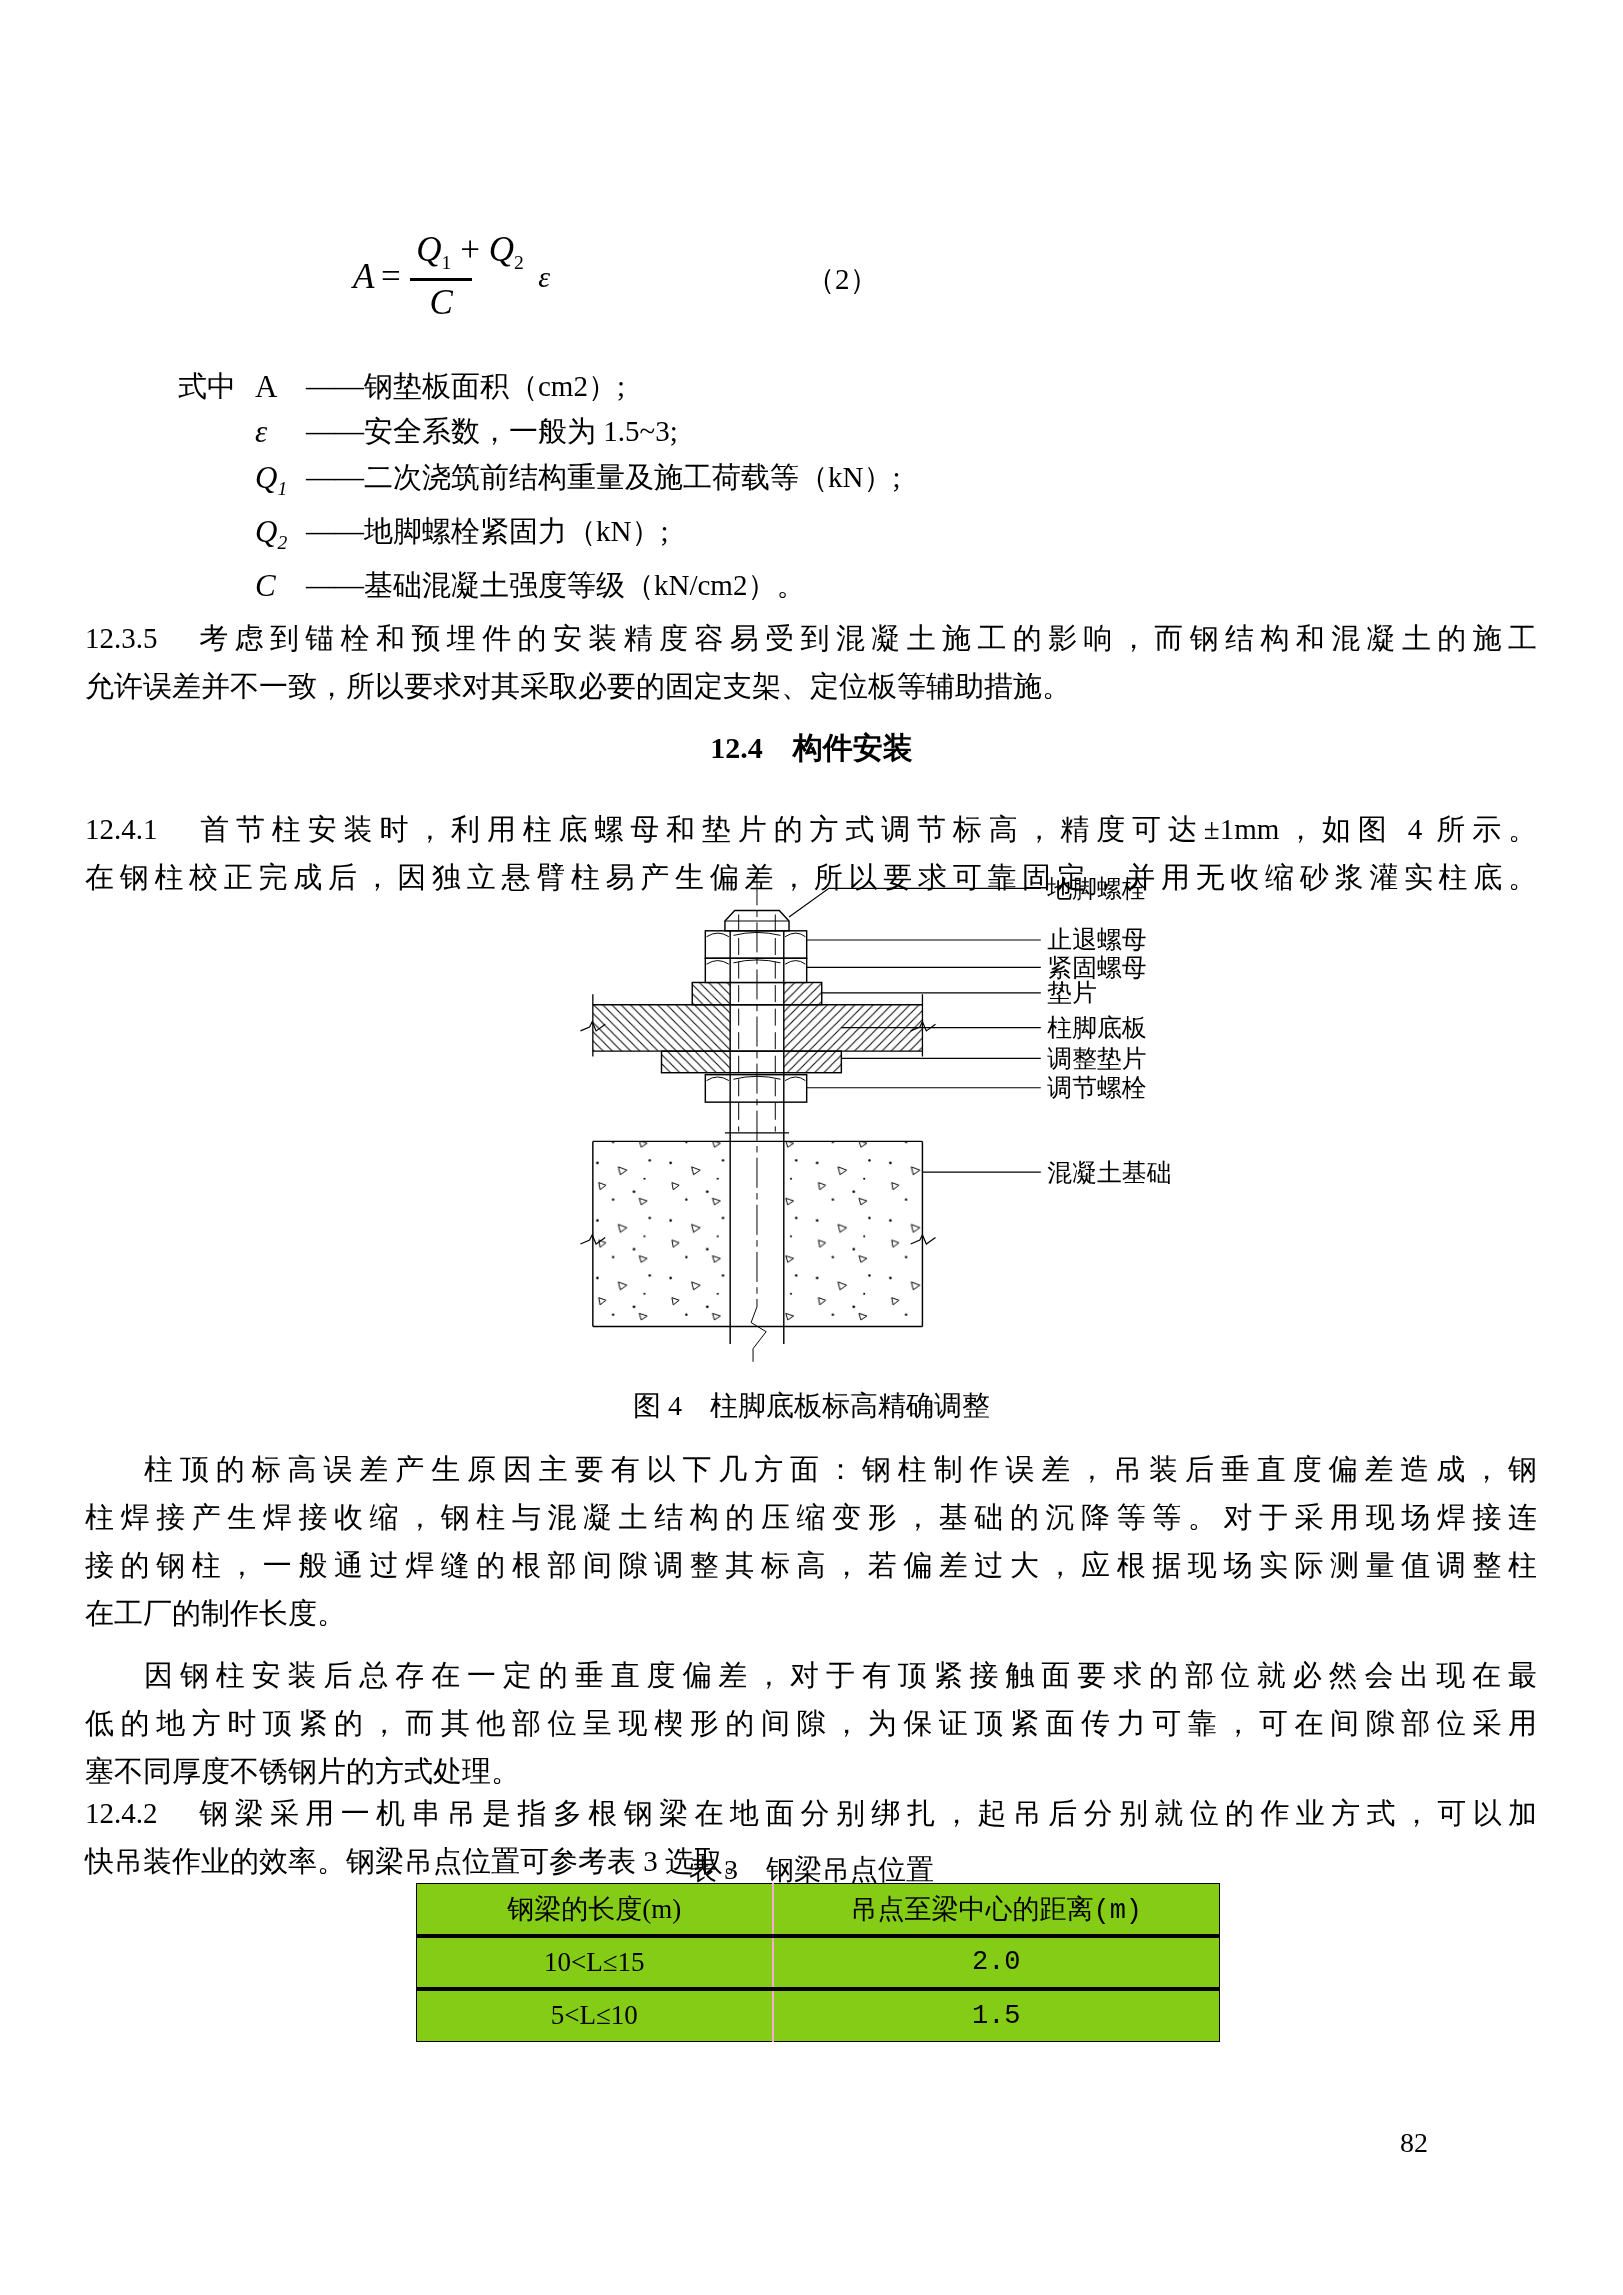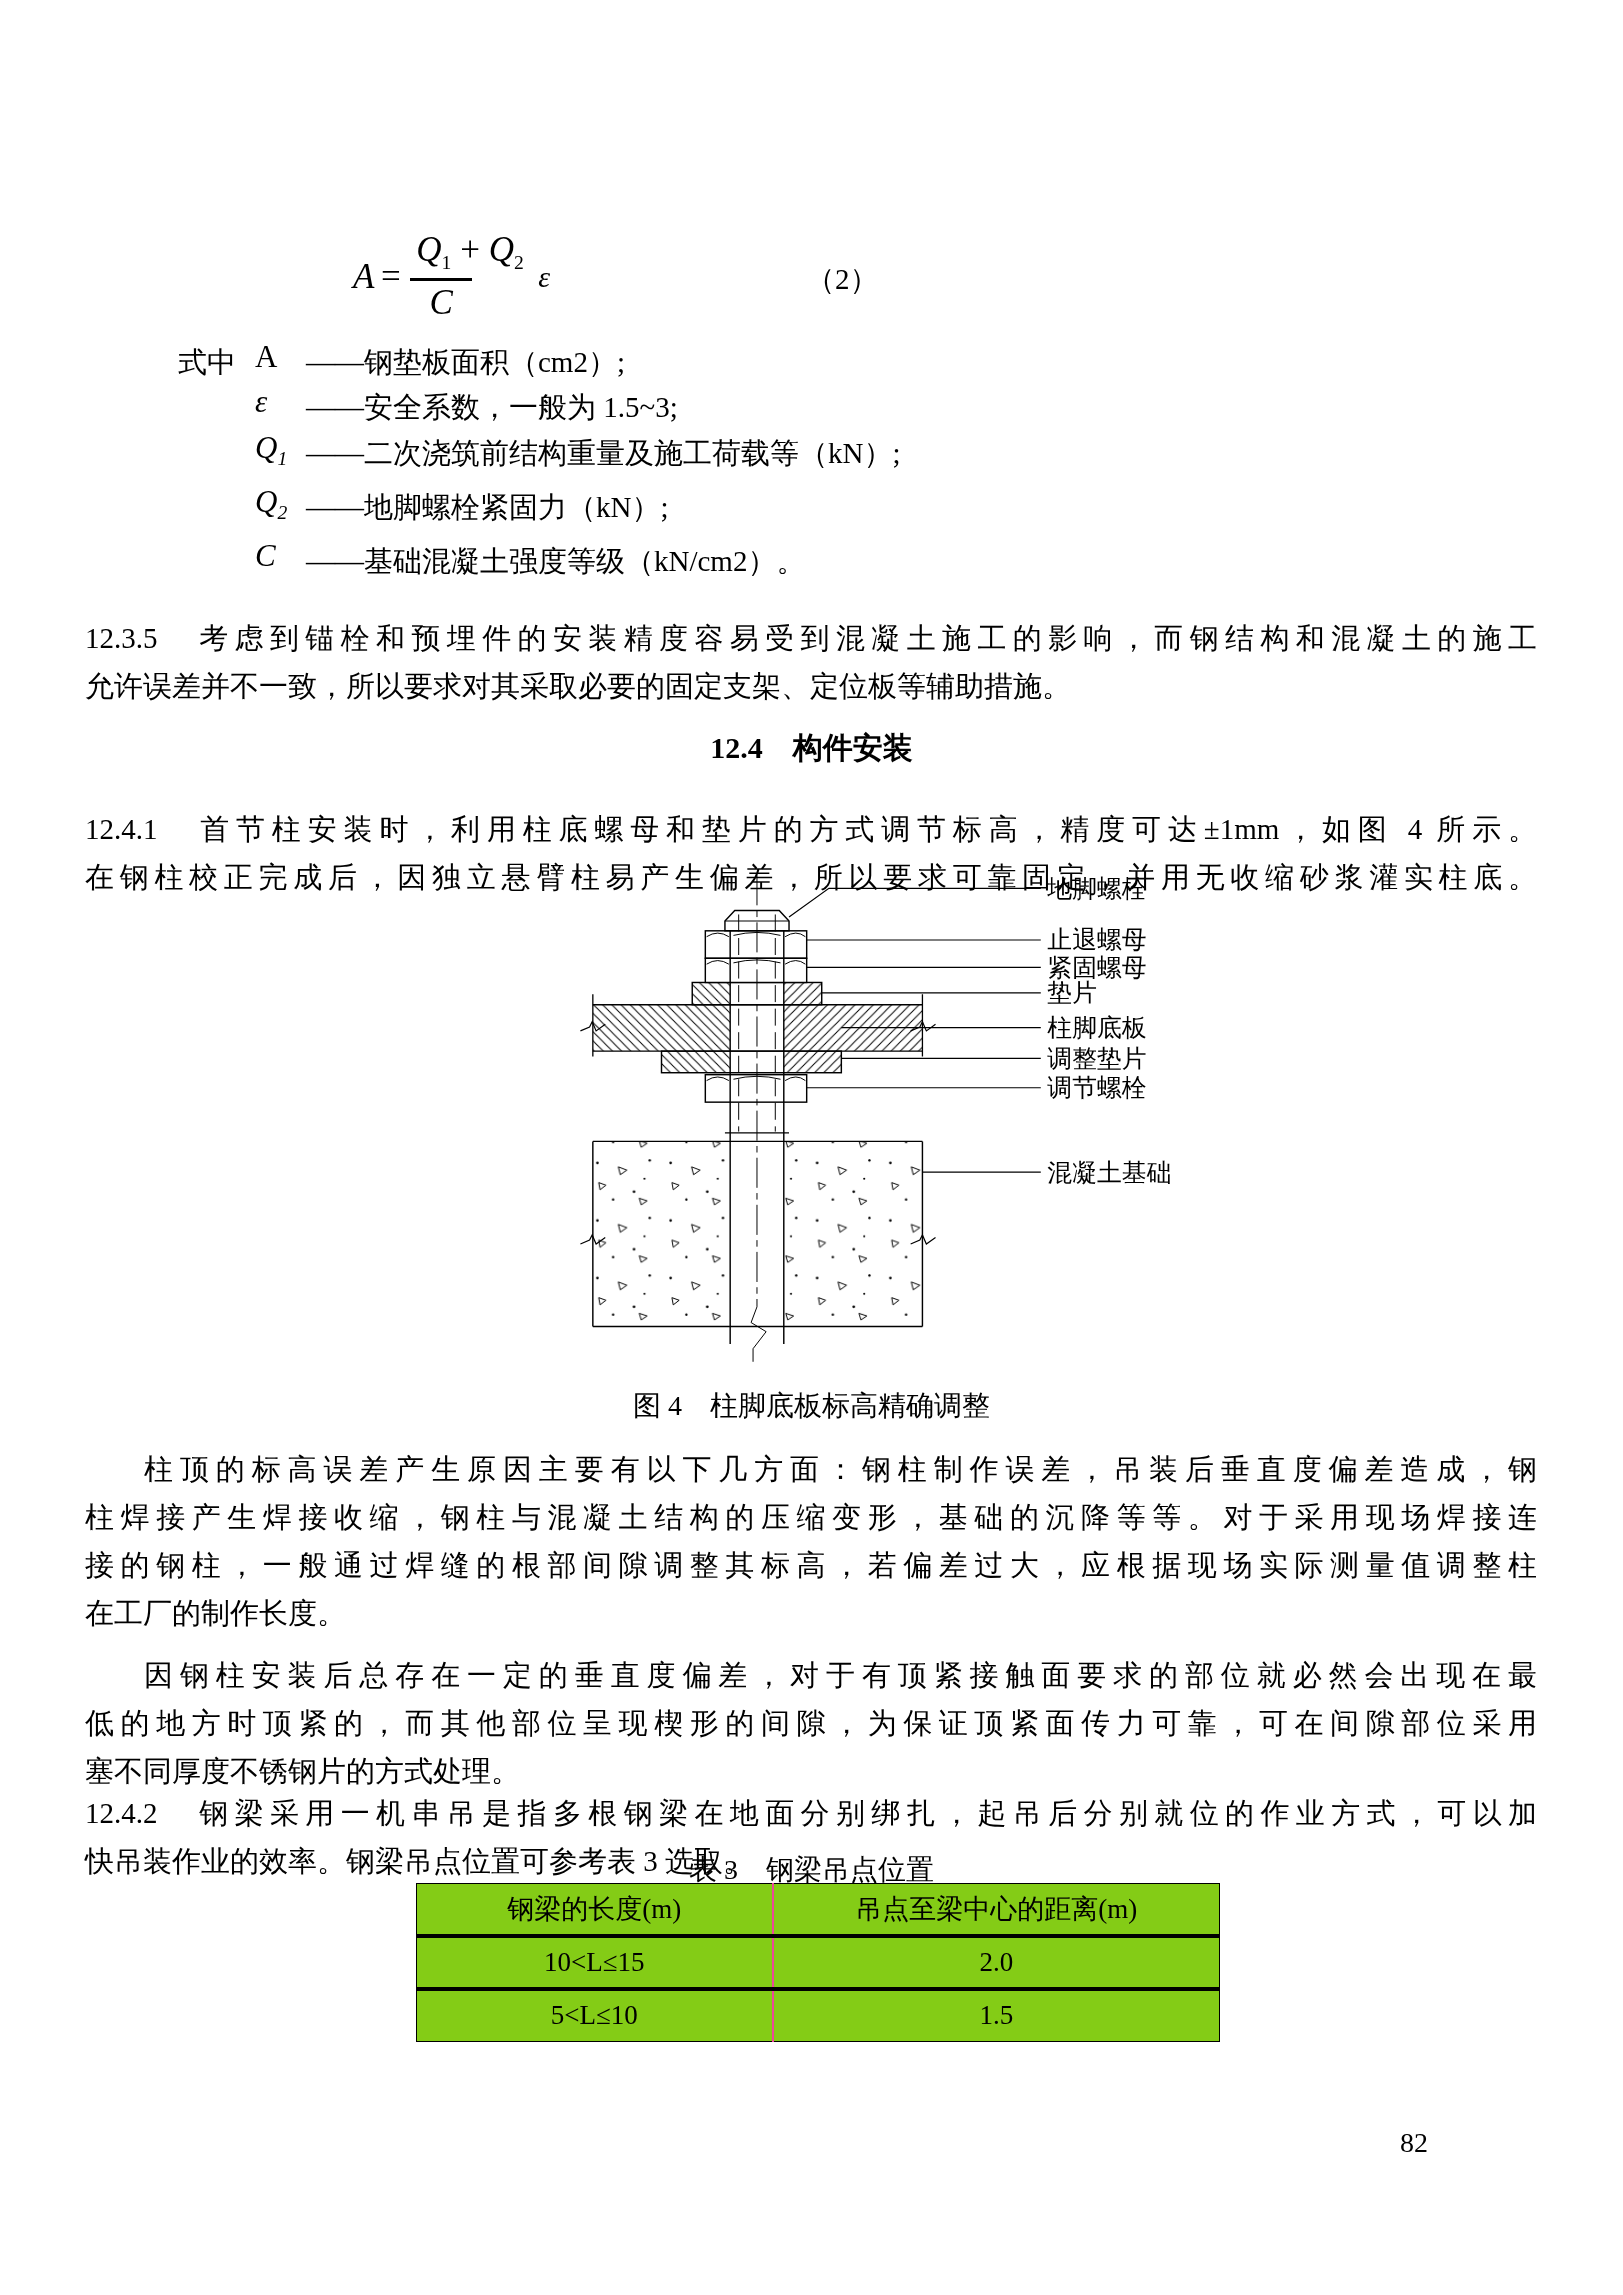--- a/index.html
+++ b/index.html
@@ -17,31 +17,31 @@
   .formula{display:inline-flex;align-items:center;font-size:35px;}
   .formula i{font-family:"Liberation Serif","DejaVu Serif",serif;}
   .f-eq{margin:0 9.2px 0 6.5px;}
   .frac{display:inline-flex;flex-direction:column;align-items:flex-start;}
   .frac .num{padding:0 6.5px 3.9px 6.5px;}
   .frac .den{border-top:3.3px solid #000;padding:2.6px 19.6px 0 19.6px;}
   sub{font-size:19.6px;}
   .f-eps{font-size:30px;margin-left:7.9px;font-style:italic;}
   .f-tag{font-size:29px;}
   
-  .where-row{font-size:29px;line-height:41px;white-space:nowrap;display:flex;align-items:center;}
+  .where-row{font-size:29px;line-height:41px;white-space:nowrap;display:flex;align-items:flex-start;margin-top:30px;}
   .w-prefix{display:inline-block;width:77px;}
   .w-sym{display:inline-block;width:51px;font-size:31px;}
   .w-sym.it{font-style:italic;}
   
   .h124{width:1623px;text-align:center;font-size:30px;font-weight:bold;line-height:48px;}
   .caption{width:1623px;text-align:center;font-size:28px;line-height:39px;}
   
   table.t3{border-collapse:collapse;table-layout:fixed;width:803px;background:#84cc16;}
   table.t3 td{border:1.3px solid #000;text-align:center;font-size:27px;padding:0;}
-  table.t3 td+td{border-left:2px solid #ec4899;}
+  table.t3 td+td{border-left:2px solid #f9a8d4;font-family:Liberation Mono, monospace;}
   table.t3 tr.hsep td{border-bottom:4.6px solid #000;}
   table.t3 tr:last-child td{border-bottom:1.3px solid #000;}
   .pagenum{font-size:28px;}
   svg text{font-family:"Liberation Serif","DejaVu Serif",serif;font-size:38px;fill:#000;}
 </style>
 </head>
 <body>
 
 <div class="abs formula" style="left:353px;top:230px">
   <i>A</i>

